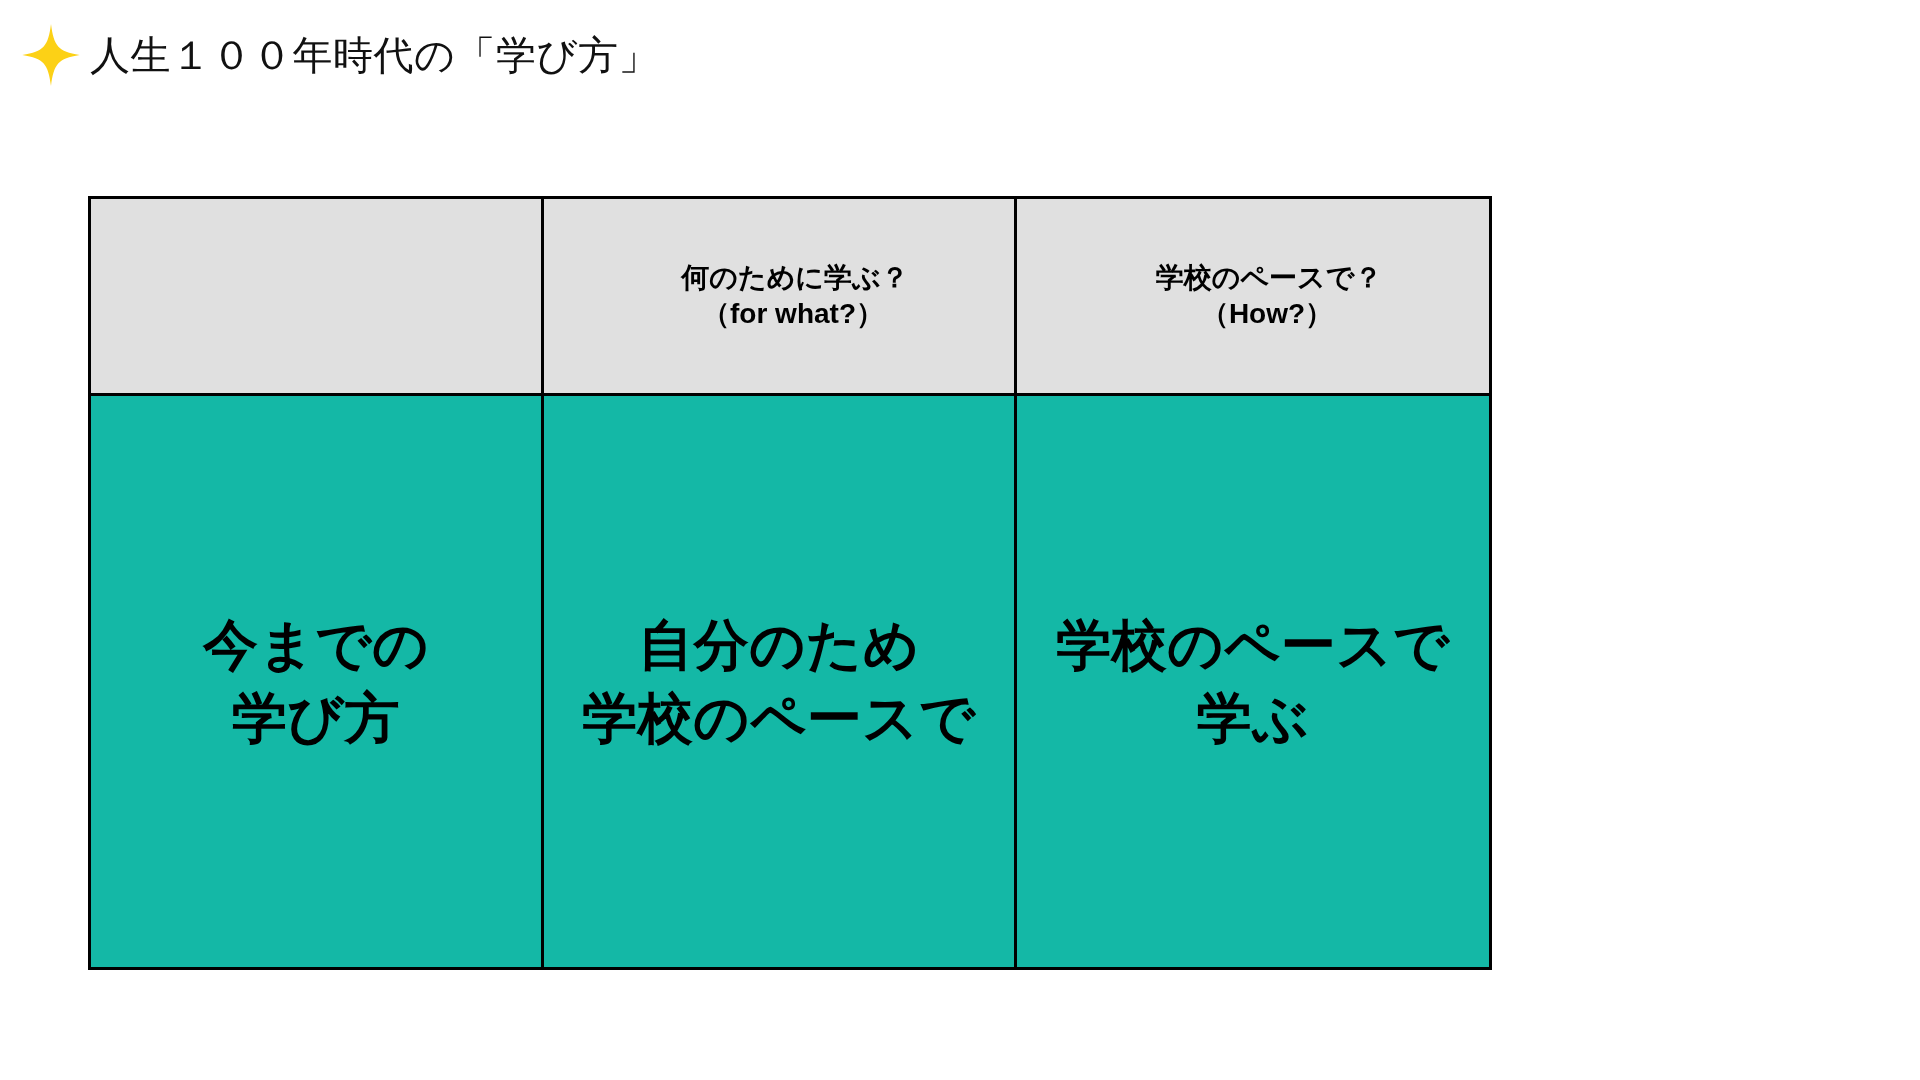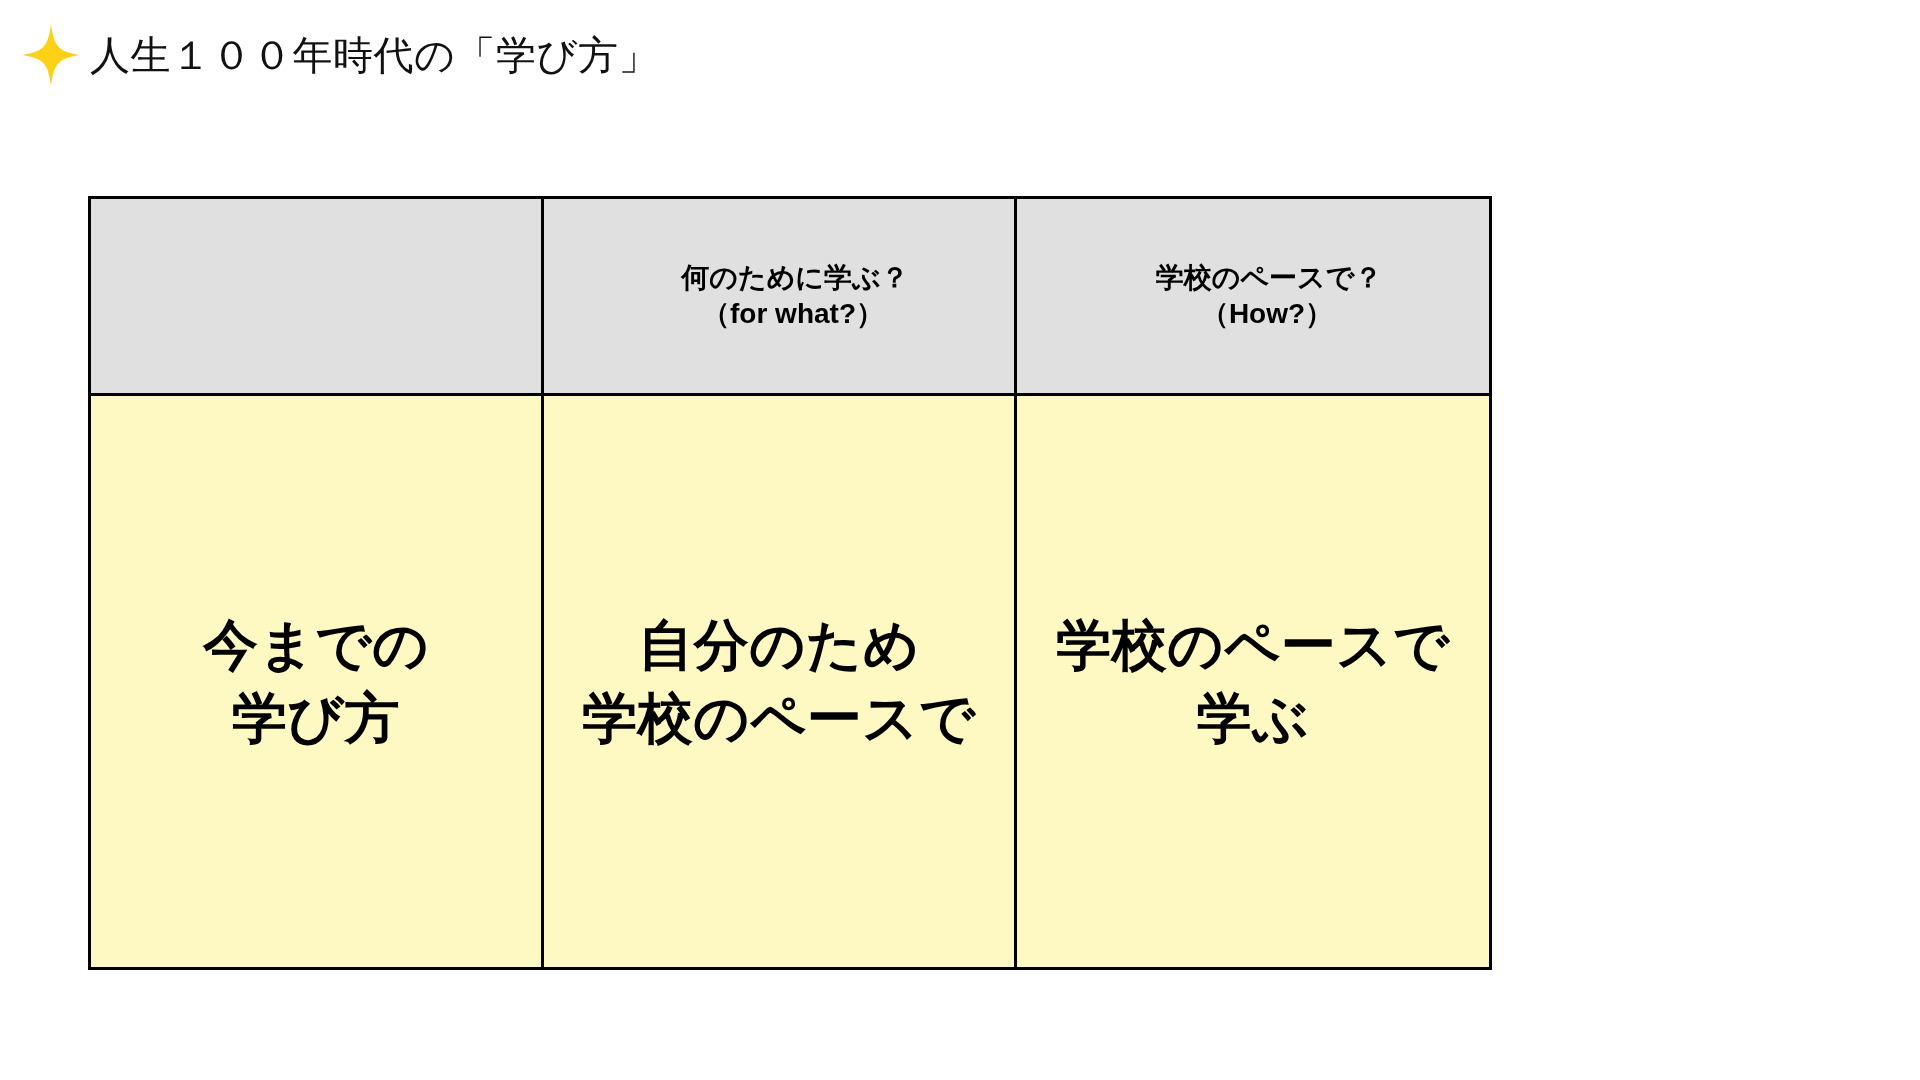--- a/index.html
+++ b/index.html
@@ -76,21 +76,21 @@
     font-size: 28px;
     font-weight: 700;
     color: #000000;
     line-height: 1.28;
     padding-left: 28px;
   }
 
   
   .row-old td {
     height: 360px;
-    background: #fef9c3;
+    background: #14b8a6;
     text-align: center;
   }
   .cell-big {
     font-size: 55px;
     font-weight: 700;
     color: #000000;
     line-height: 1.32;
     letter-spacing: 0.5px;
   }
 

